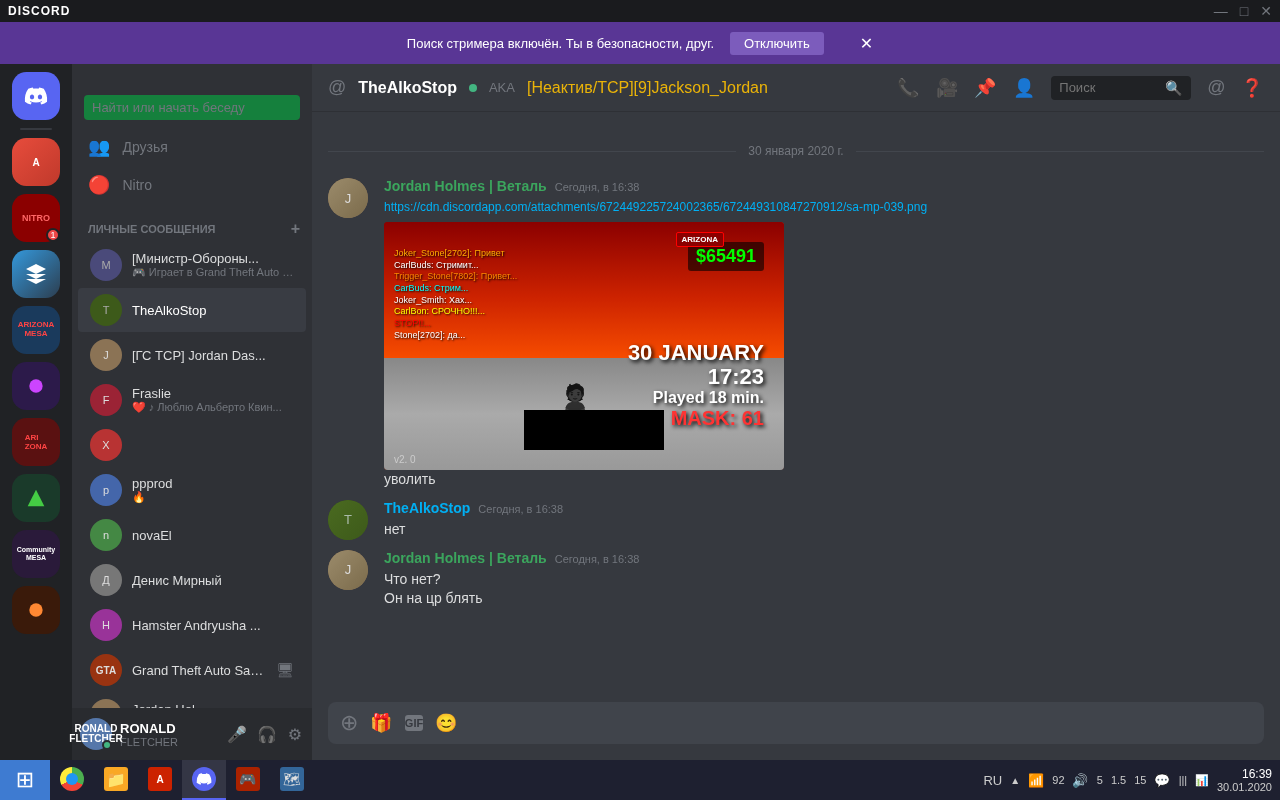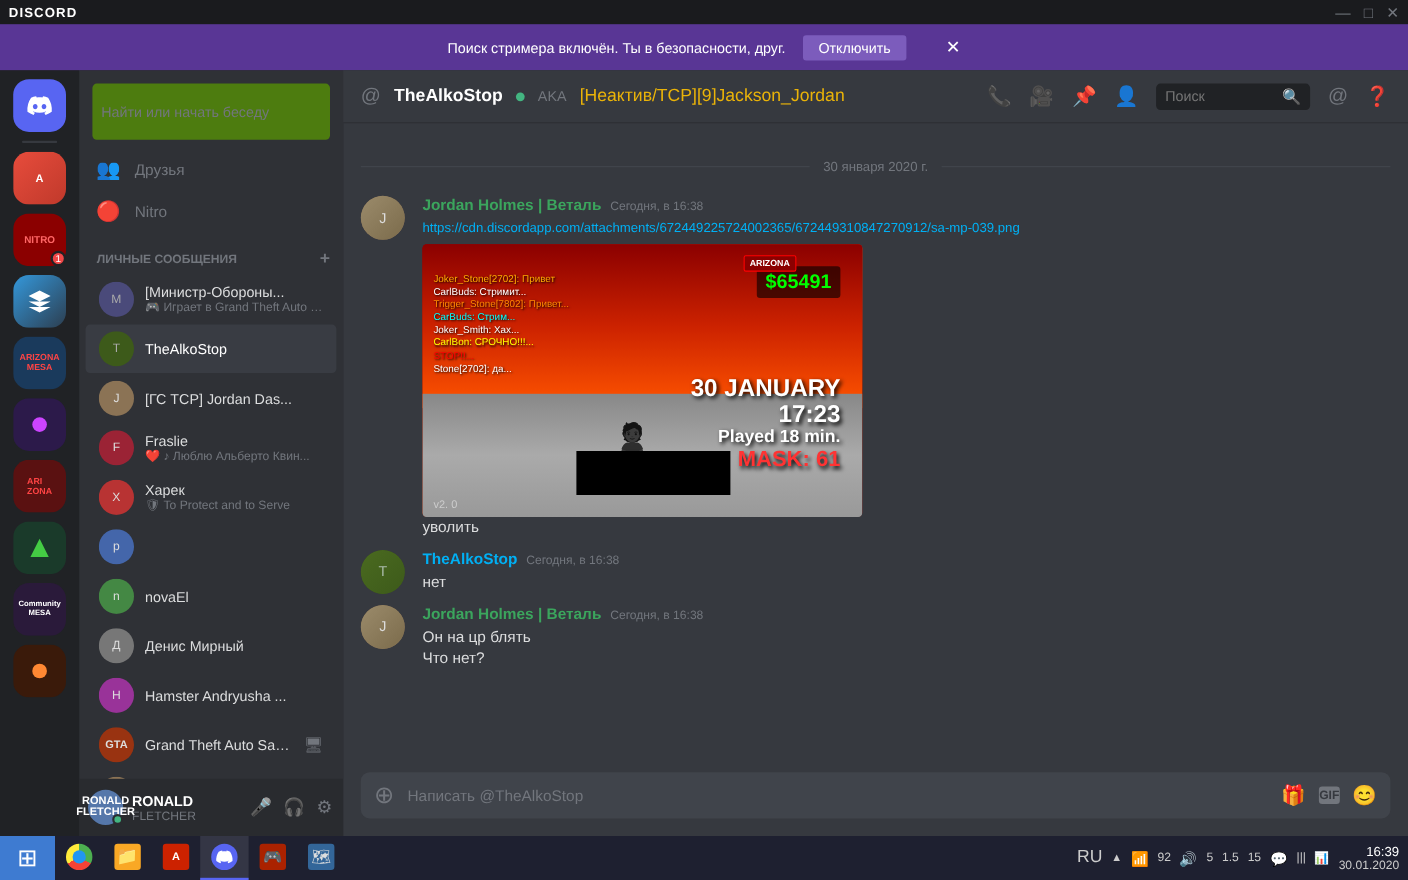--- a/index.html
+++ b/index.html
@@ -69,27 +69,28 @@
       width: 240px;
       background: #2f3136;
       display: flex;
       flex-direction: column;
     }
     #dm-search {
       padding: 12px 12px 8px;
     }
     #dm-search input {
       width: 100%;
-      background: #4d7c0f;
+      background: #15803d;
       border: none;
       border-radius: 4px;
-      padding: 18px 8px;
+      padding: 5px 8px;
       color: #dcddde;
       font-size: 13px;
       outline: none;
+      margin-top: 19px;
     }
     #dm-search input::placeholder { color: #72767d; }
     .dm-section-header {
       padding: 16px 12px 4px 16px;
       font-size: 11px;
       font-weight: 700;
       color: #72767d;
       text-transform: uppercase;
       display: flex;
       justify-content: space-between;
@@ -531,29 +532,29 @@
         <div class="info">
           <div class="name">Fraslie</div>
           <div class="status">❤️ ♪ Люблю Альберто Квин...</div>
         </div>
       </div>
 
       <div class="dm-item">
         <div class="avatar" style="background:#cc4444;overflow:hidden;">
           <div style="width:100%;height:100%;background:#b83333;display:flex;align-items:center;justify-content:center;color:#ddd;font-size:11px;">Х</div>
         </div>
-        <div class="info">
-          <div class="name">Харек</div>
-          <div class="status">🛡 To Protect and to Serve</div>
-        </div>
       </div>
 
       <div class="dm-item">
         <div class="avatar" style="background:#5577aa;overflow:hidden;">
           <div style="width:100%;height:100%;background:#4466aa;display:flex;align-items:center;justify-content:center;color:#ddd;font-size:11px;">p</div>
+        </div>
+        <div class="info">
+          <div class="name">ppprod</div>
+          <div class="status">🔥</div>
         </div>
       </div>
 
       <div class="dm-item">
         <div class="avatar" style="background:#558855;overflow:hidden;">
           <div style="width:100%;height:100%;background:#448844;display:flex;align-items:center;justify-content:center;color:#ddd;font-size:11px;">n</div>
         </div>
         <div class="info">
           <div class="name">novaEl</div>
           <div class="status"></div>
@@ -719,31 +720,30 @@
 
       <div class="message-group">
         <div class="msg-avatar" style="background:#8B7355;">
           <div style="width:100%;height:100%;background:linear-gradient(135deg,#9B8B6B,#7B6B4B);border-radius:50%;display:flex;align-items:center;justify-content:center;color:#ddd;font-size:13px;">J</div>
         </div>
         <div class="msg-content">
           <div class="msg-header">
             <span class="msg-author green">Jordan Holmes | Веталь</span>
             <span class="msg-time">Сегодня, в 16:38</span>
           </div>
+          <div class="msg-text">Что нет?</div>
           <div class="msg-text">Он на цр блять</div>
-          <div class="msg-text">Что нет?</div>
         </div>
 
       </div>
     </div>
 
     <div id="message-input-area">
       <div id="message-input-box">
         <span class="add-btn">⊕</span>
-        <input type="text" placeholder="Написать @TheAlkoStop" style="">
         <div class="input-icons">
           <span title="Gift">🎁</span>
           <span title="GIF" style="background:#72767d;color:#36393f;font-size:11px;font-weight:700;padding:2px 0;border-radius:3px;">GIF</span>
           <span title="Emoji">😊</span>
         </div>
       </div>
     </div>
   </div>
 </div>
 
@@ -788,21 +788,21 @@
     <div class="taskbar-item">
       <div class="t-icon" style="background:#336699;border-radius:3px;display:flex;align-items:center;justify-content:center;">
         <span style="font-size:14px;">🗺</span>
       </div>
     </div>
   </div>
 
   <div class="taskbar-spacer"></div>
 
   <div class="system-tray">
-    <span style="font-size:16px;color:#ccc;">RU</span>
+    <span style="font-size:13px;color:#ccc;">RU</span>
     <span style="font-size:10px;color:#ccc;">▲</span>
     <span style="font-size:13px;">📶</span>
     <span style="font-size:11px;color:#ccc;">92</span>
     <span style="font-size:13px;">🔊</span>
     <span style="font-size:11px;color:#ccc;">5</span>
     <span style="font-size:11px;color:#ccc;">1.5</span>
     <span style="font-size:11px;color:#ccc;">15</span>
     <span style="font-size:13px;">💬</span>
     <span style="font-size:11px;color:#ccc;">|||</span>
     <span style="font-size:11px;color:#ccc;">📊</span>

